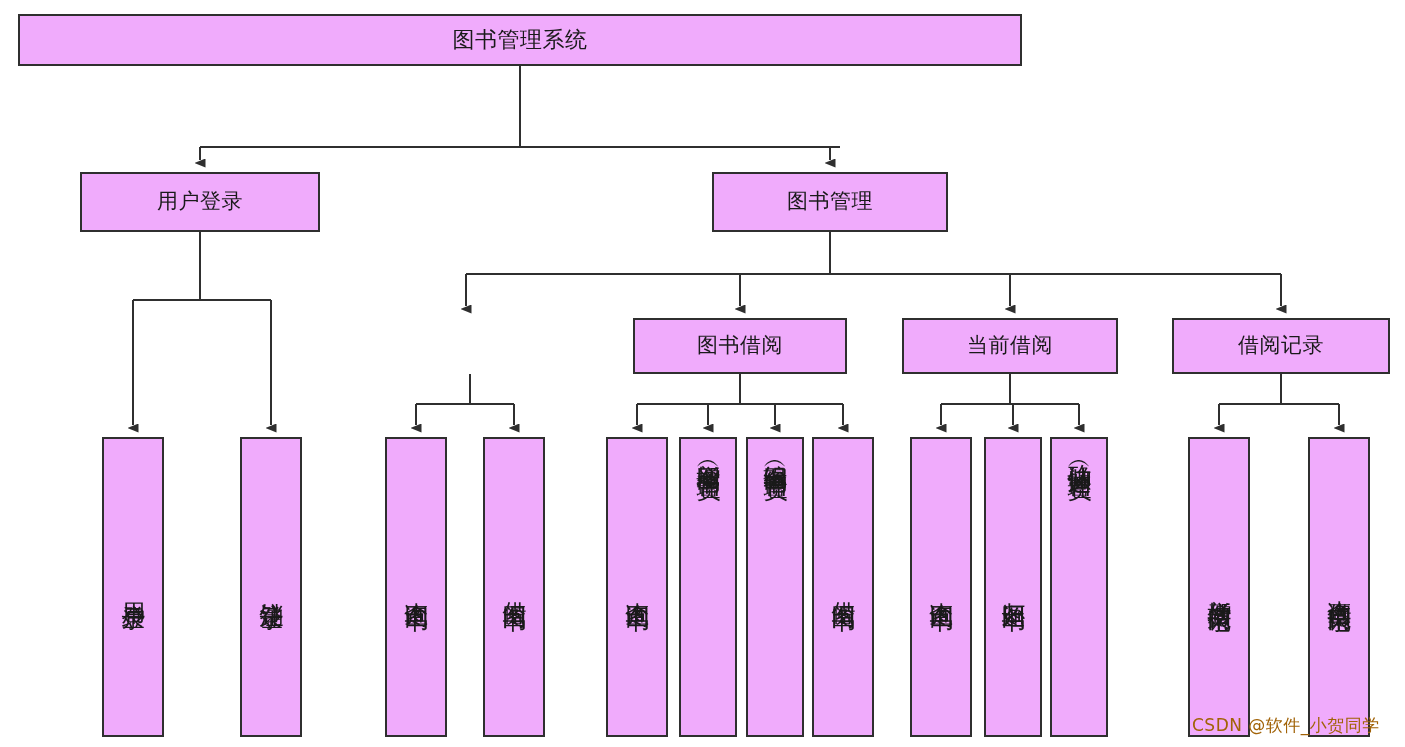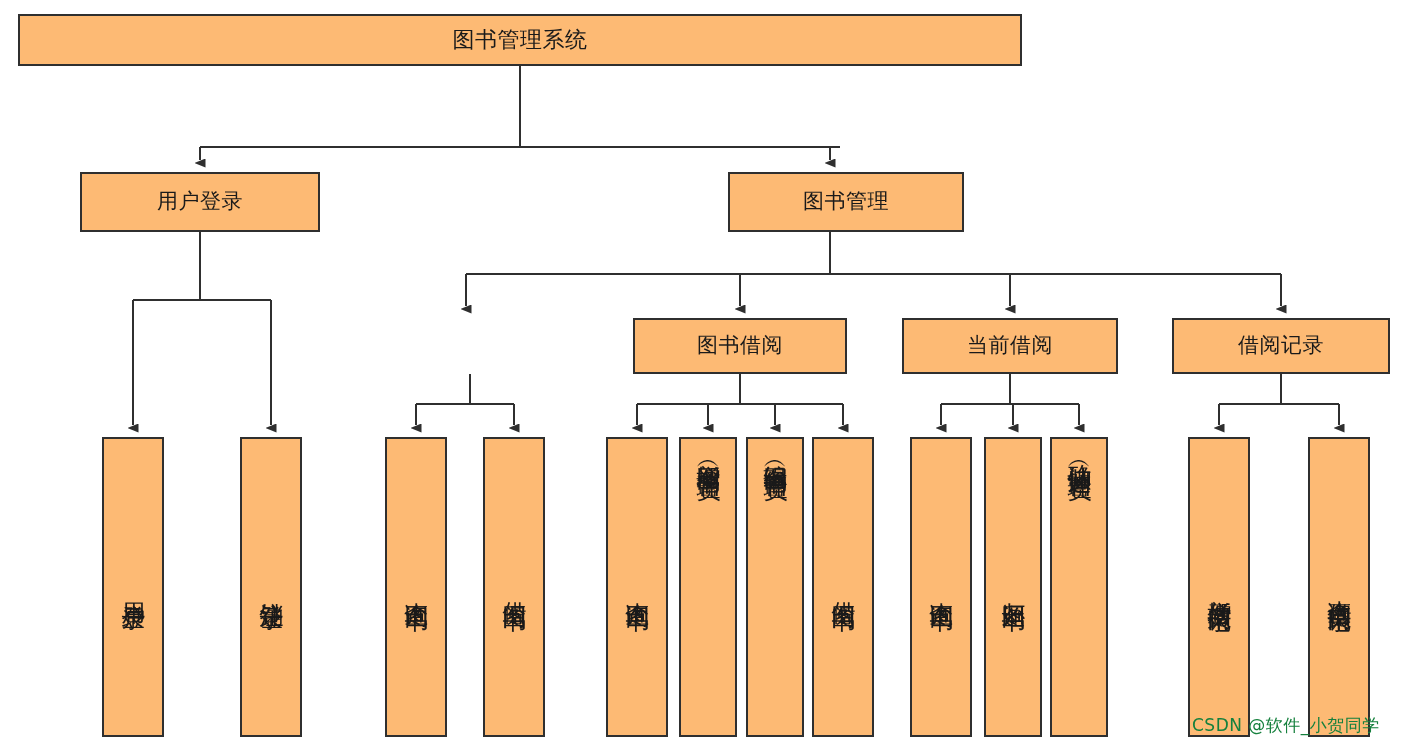--- a/index.html
+++ b/index.html
@@ -22,21 +22,21 @@
     position: absolute;
     left: 0;
     top: 0;
     width: 1405px;
     height: 747px;
     pointer-events: none;
   }
   .node {
     position: absolute;
     box-sizing: border-box;
-    background: #fdba74;
+    background: #f0abfc;
     border: 2px solid #2f2f2f;
     display: flex;
     align-items: center;
     justify-content: center;
     color: #1a1a1a;
   }
   .node .label {
     display: block;
     text-align: center;
     line-height: 1.22;
@@ -62,21 +62,21 @@
     line-height: 1.05;
     letter-spacing: 2px;
     max-height: 288px;
   }
   .node.vert.centered {
     align-items: center;
     padding-top: 0;
   }
   .watermark {
     position: absolute;
-    color: #15803d;
+    color: #a16207;
     font-size: 17px;
     white-space: nowrap;
     letter-spacing: 0.5px;
   }
 </style>
 </head>
 <body>
 
 <div id="diagram-root">
 
@@ -130,21 +130,21 @@
     </g>
   </svg>
 
   <div class="node horiz root" style="left: 18px; top: 14px; width: 1004px; height: 52px;">
     <span class="label">图书管理系统</span>
   </div>
 
   <div class="node horiz" style="left: 80px; top: 172px; width: 240px; height: 60px;">
     <span class="label">用户登录</span>
   </div>
-  <div class="node horiz" style="left: 712px; top: 172px; width: 236px; height: 60px; margin-left: 16px;">
+  <div class="node horiz" style="left: 712px; top: 172px; width: 236px; height: 60px;">
     <span class="label">图书管理</span>
   </div>
 
   <div class="node horiz" style="left: 633px; top: 318px; width: 214px; height: 56px;">
     <span class="label">图书借阅</span>
   </div>
   <div class="node horiz" style="left: 902px; top: 318px; width: 216px; height: 56px;">
     <span class="label">当前借阅</span>
   </div>
   <div class="node horiz" style="left: 1172px; top: 318px; width: 218px; height: 56px; align-items: center;">

